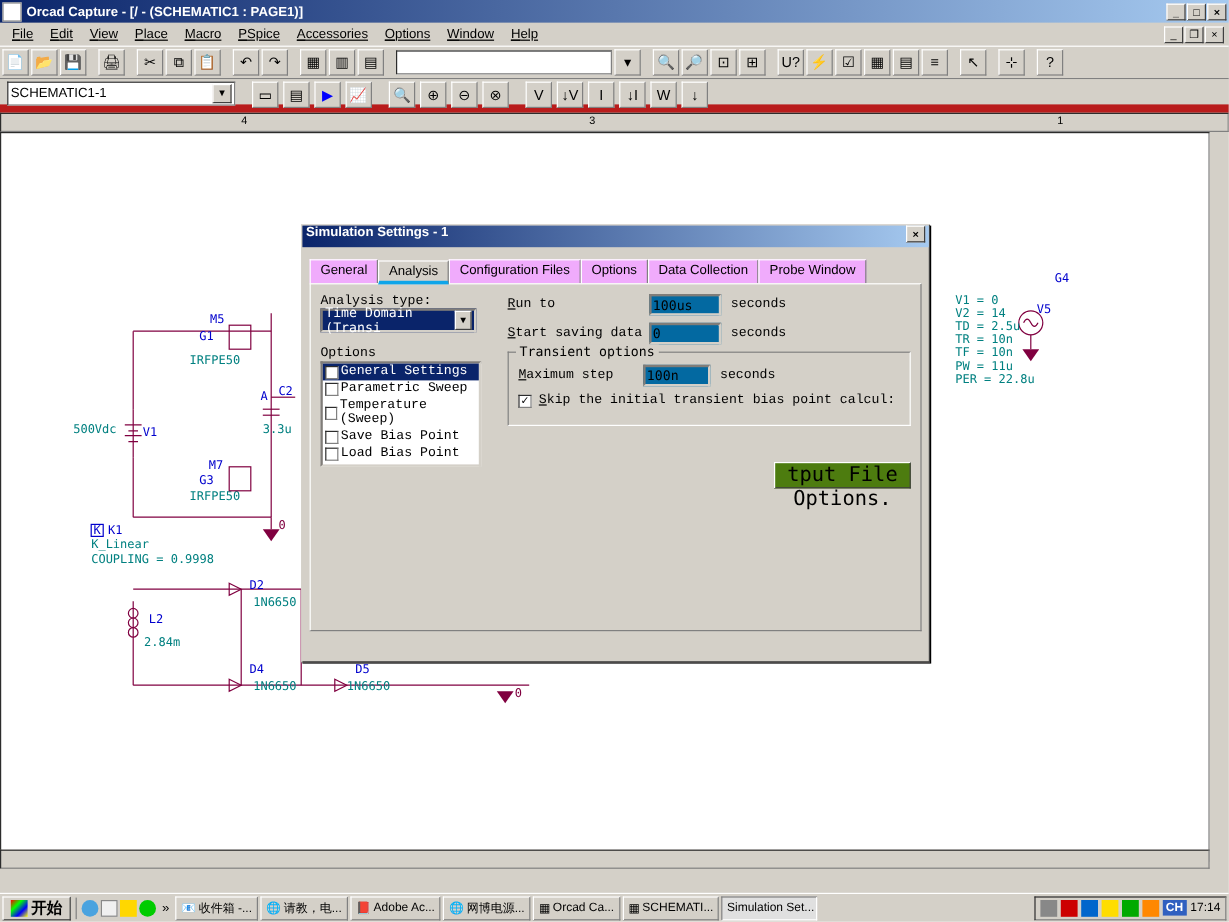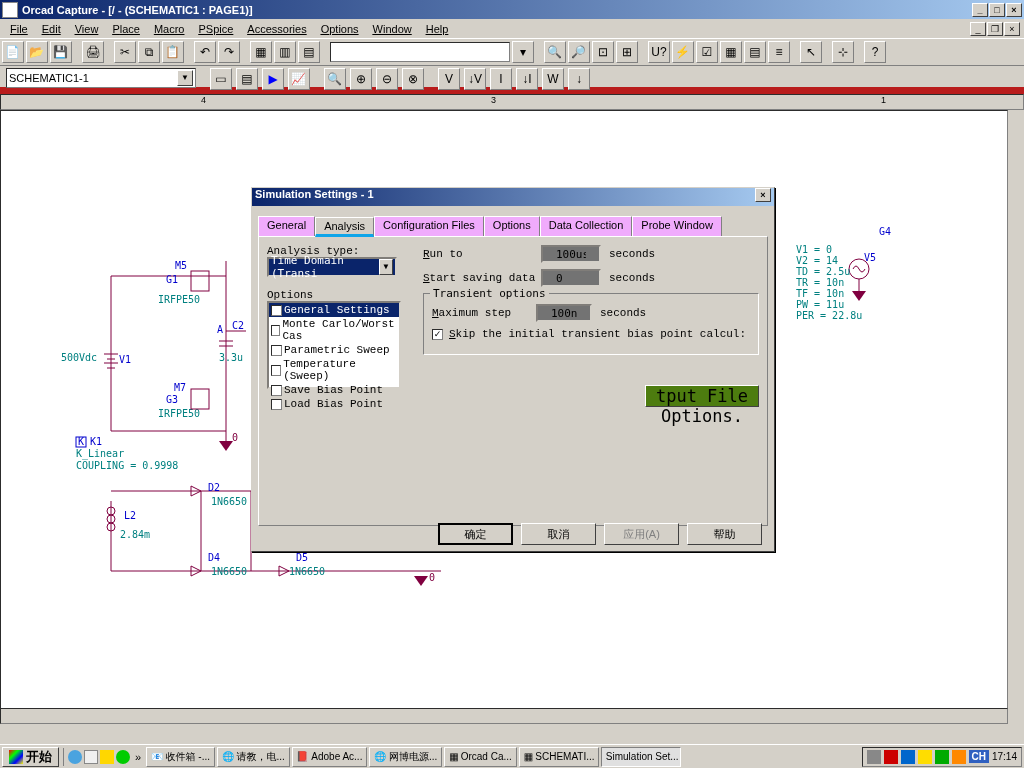--- a/index.html
+++ b/index.html
@@ -38,21 +38,21 @@
 .tab.active { background: #d4d0c8; border-bottom: 3px solid #0ea5e9; z-index: 2; top: 1px; }
 .tab-panel { border: 1px solid; border-color: #fff #808080 #808080 #fff; height: 290px; padding: 8px; position: relative; }
 .form-row { display: flex; align-items: center; margin-bottom: 6px; font-size: 11px; }
 .form-label { font-family: "Courier New", monospace; font-size: 11px; }
 .sunken-select { border: 2px inset #d4d0c8; background: #0a246a; color: #fff; height: 20px; display: flex; align-items: center; padding: 0 2px; width: 130px; font-family: monospace; font-size: 11px; }
 .sunken-select .dropdown-btn { margin-left: auto; background: #d4d0c8; color: #000; }
 .listbox { border: 2px inset #d4d0c8; background: #fff; width: 134px; height: 88px; font-family: "Courier New", monospace; font-size: 11px; }
 .listbox-item { padding: 1px 2px; display: flex; align-items: center; gap: 2px; }
 .listbox-item.selected { background: #0a246a; color: #fff; }
 .chk { width: 11px; height: 11px; border: 1px inset #808080; background: #fff; display: inline-block; font-size: 9px; line-height: 9px; text-align: center; }
-.text-input { border: 2px inset #d4d0c8; background: #737373; height: 18px; padding: 0 13px; font-family: monospace; font-size: 11px; }
+.text-input { border: 2px inset #d4d0c8; background: #0369a1; height: 18px; padding: 0 1px; font-family: monospace; font-size: 11px; }
 .groupbox { border: 1px solid #808080; border-right-color: #fff; border-bottom-color: #fff; position: relative; padding: 10px 8px 8px; margin-top: 6px; }
 .groupbox-title { position: absolute; top: -7px; left: 6px; background: #d4d0c8; padding: 0 3px; font-family: monospace; font-size: 11px; }
 .dlg-btn { width: 75px; height: 22px; border: 1px solid; border-color: #fff #404040 #404040 #fff; background: #d4d0c8; font-size: 11px; text-align: center; line-height: 20px; cursor: default; }
 .dlg-btn.default { border: 2px solid #000; line-height: 18px; }
 .dlg-btn.disabled { color: #808080; }
 .dlg-buttons { position: absolute; bottom: 6px; right: 12px; display: flex; gap: 8px; }
 .file-opts-btn { width: 114px; height: 22px; border: 1px solid; border-color: #fff #404040 #404040 #fff; background: #4d7c0f; font-size: 17px; text-align: center; line-height: 20px; font-family: monospace; }
 .taskbar { position: absolute; bottom: 0; left: 0; right: 0; height: 24px; background: #d4d0c8; border-top: 1px solid #fff; display: flex; align-items: center; padding: 2px; gap: 2px; }
 .start-btn { height: 20px; padding: 0 6px; border: 1px solid; border-color: #fff #404040 #404040 #fff; display: flex; align-items: center; gap: 3px; font-weight: bold; font-size: 13px; }
 .task-btn { height: 20px; padding: 0 4px; border: 1px solid; border-color: #fff #808080 #808080 #fff; font-size: 10px; display: flex; align-items: center; gap: 2px; max-width: 80px; overflow: hidden; white-space: nowrap; }
@@ -274,24 +274,20 @@
             <div class="dropdown-btn">▼</div>
           </div>
           <div class="form-label" style="margin-top:12px">Options</div>
           <div class="listbox">
             <div class="listbox-item selected">
                 <span class="chk">✓</span>
                 <span>General Settings</span>
               </div>
             <div class="listbox-item">
                 <span class="chk"></span>
-                <span>Monte Carlo/Worst Cas</span>
-              </div>
-            <div class="listbox-item">
-                <span class="chk"></span>
                 <span>Parametric Sweep</span>
               </div>
             <div class="listbox-item">
                 <span class="chk"></span>
                 <span>Temperature (Sweep)</span>
               </div>
             <div class="listbox-item">
                 <span class="chk"></span>
                 <span>Save Bias Point</span>
               </div>
@@ -324,26 +320,20 @@
               <span class="chk">✓</span>
               <span class="form-label" style="margin-left:6px"><u>S</u>kip the initial transient bias point calcul:</span>
             </div>
           </div>
           <div style="text-align:right;margin-top:30px">
             <div class="file-opts-btn" style="display:inline-block">tput File Options.</div>
           </div>
         </div>
       </div>
     </div>
-  </div>
-  <div class="dlg-buttons">
-    <div class="dlg-btn default">确定</div>
-    <div class="dlg-btn">取消</div>
-    <div class="dlg-btn disabled">应用(A)</div>
-    <div class="dlg-btn">帮助</div>
   </div>
 </div>
 
 <div class="scrollbar-h"></div>
 
 <div class="taskbar">
   <div class="start-btn">
     <span style="width:14px;height:14px;background:linear-gradient(135deg,#f00,#0f0,#00f,#ff0);display:inline-block"></span>
     <span>开始</span>
   </div>

